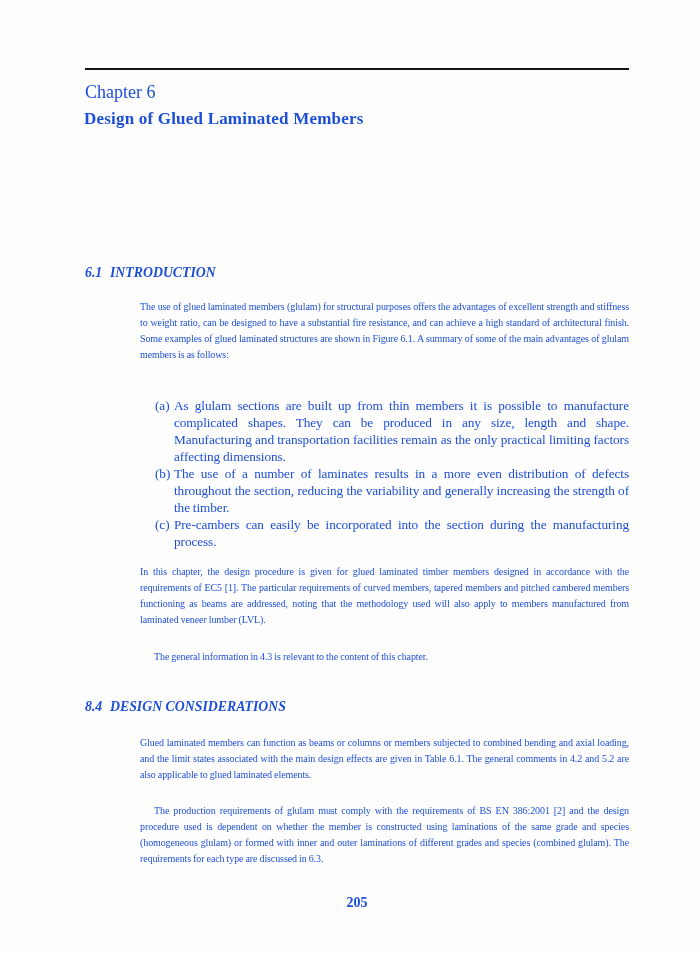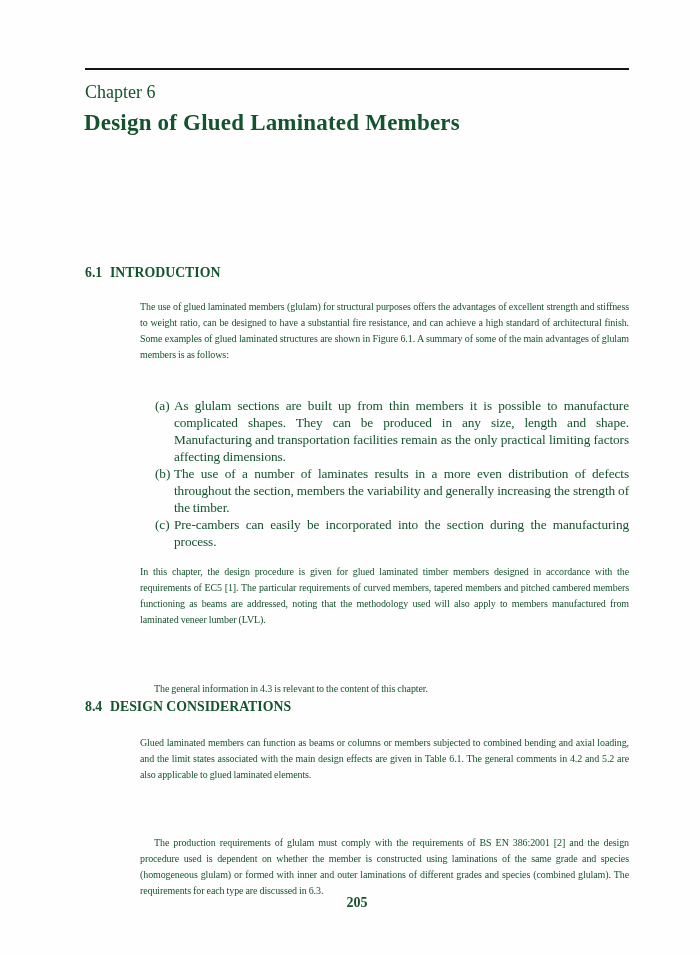--- a/index.html
+++ b/index.html
@@ -6,21 +6,21 @@
     margin: 0;
     padding: 0;
     background: #ffffff;
   }
   .page {
     position: relative;
     width: 700px;
     height: 956px;
     background: #fefefe;
     font-family: "Liberation Serif", "DejaVu Serif", serif;
-    color: #14532d;
+    color: #1d4ed8;
     overflow: hidden;
   }
   .rule {
     position: absolute;
     left: 85px;
     top: 68px;
     width: 544px;
     height: 2px;
     background: #161616;
   }
@@ -30,51 +30,51 @@
     top: 82px;
     font-size: 18px;
     line-height: 1.2;
     font-weight: 400;
   }
   .chapter-title {
     position: absolute;
     left: 84px;
     top: 109px;
     margin: 0;
-    font-size: 23px;
+    font-size: 17px;
     line-height: 1.2;
     font-weight: 700;
     letter-spacing: 0.2px;
   }
   .sec-heading {
     position: absolute;
     left: 85px;
     width: 544px;
     font-weight: 700;
     font-size: 13.8px;
     line-height: 1.2;
+    font-style: italic;
   }
   .sec-num {
     display: inline-block;
     width: 25px;
   }
   .body-par {
     position: absolute;
     left: 140px;
     width: 489px;
     margin: 0;
     font-size: 10px;
     line-height: 16px;
     text-align: justify;
     letter-spacing: -0.1px;
     word-spacing: -0.3px;
   }
   .indent {
     text-indent: 14px;
-    margin-top: 32px;
   }
   .adv-list {
     position: absolute;
     left: 155px;
     top: 397px;
     width: 474px;
     font-size: 13.3px;
     line-height: 17px;
     letter-spacing: -0.1px;
     word-spacing: -0.3px;
@@ -116,21 +116,21 @@
 
   <p class="body-par" style="top:299px">The use of glued laminated members (glulam) for structural purposes offers the advantages of excellent strength and stiffness to weight ratio, can be designed to have a substantial fire resistance, and can achieve a high standard of architectural finish. Some examples of glued laminated structures are shown in Figure 6.1. A summary of some of the main advantages of glulam members is as follows:</p>
 
   <div class="adv-list">
     <div class="list-item">
       <span class="list-marker">(a)</span>
       <span class="list-text">As glulam sections are built up from thin members it is possible to manufacture complicated shapes. They can be produced in any size, length and shape. Manufacturing and transportation facilities remain as the only practical limiting factors affecting dimensions.</span>
     </div>
     <div class="list-item">
       <span class="list-marker">(b)</span>
-      <span class="list-text">The use of a number of laminates results in a more even distribution of defects throughout the section, members the variability and generally increasing the strength of the timber.</span>
+      <span class="list-text">The use of a number of laminates results in a more even distribution of defects throughout the section, reducing the variability and generally increasing the strength of the timber.</span>
     </div>
     <div class="list-item">
       <span class="list-marker">(c)</span>
       <span class="list-text">Pre-cambers can easily be incorporated into the section during the manufacturing process.</span>
     </div>
   </div>
 
   <p class="body-par" style="top:564px">In this chapter, the design procedure is given for glued laminated timber members designed in accordance with the requirements of EC5 [1]. The particular requirements of curved members, tapered members and pitched cambered members functioning as beams are addressed, noting that the methodology used will also apply to members manufactured from laminated veneer lumber (LVL).</p>
 
   <p class="body-par indent" style="top:649px">The general information in 4.3 is relevant to the content of this chapter.</p>

